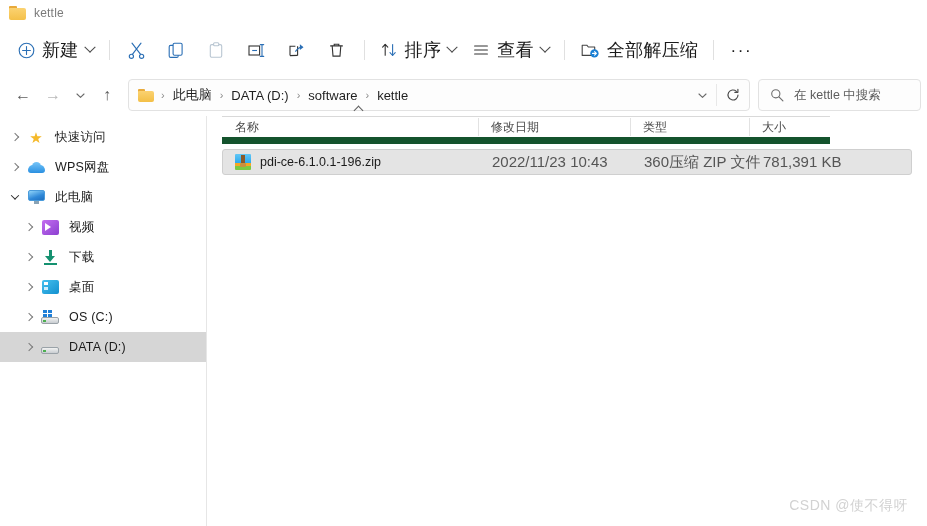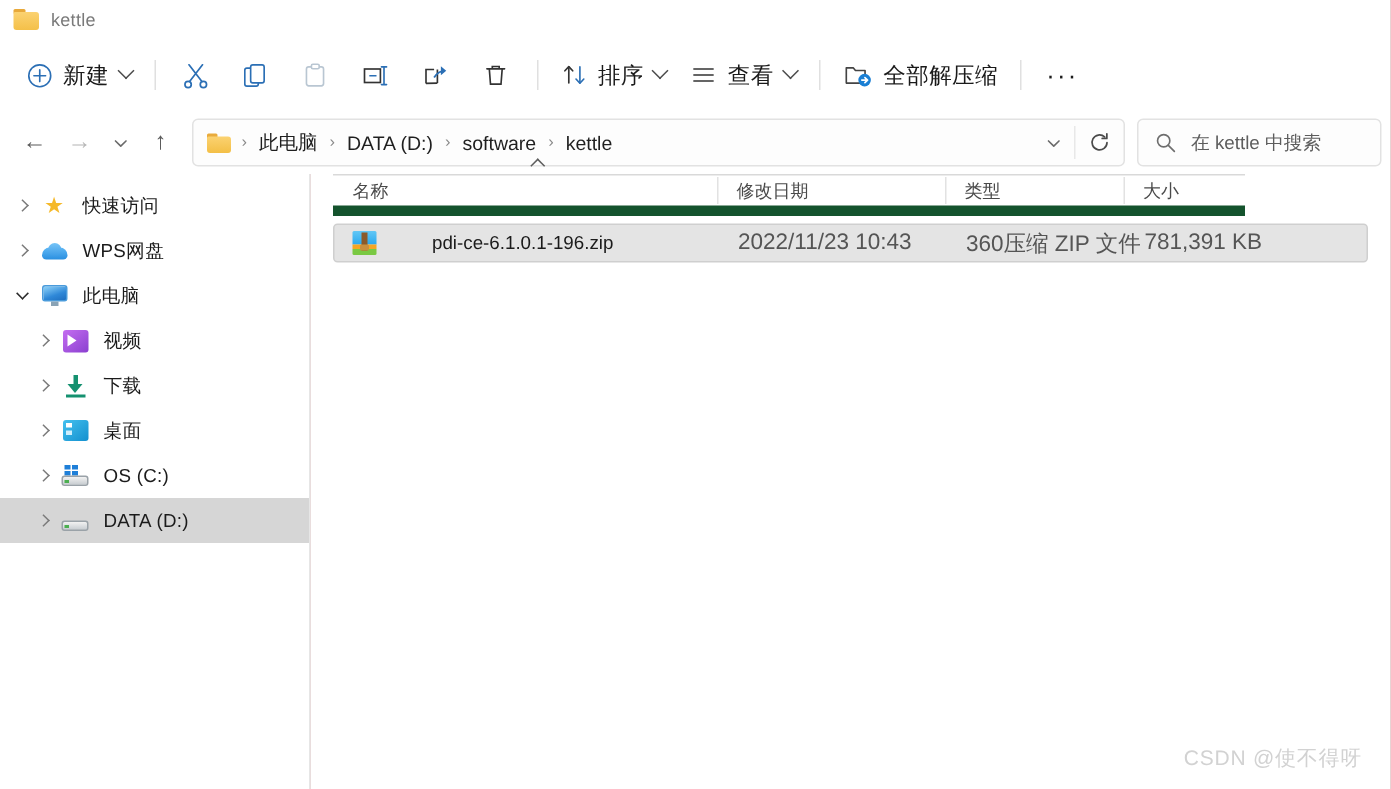--- a/index.html
+++ b/index.html
@@ -48,21 +48,21 @@
     display: flex; align-items: center;
     padding-left: 10px;
     background: #ffffff;
   }
   .tb-btn {
     display: flex; align-items: center;
     height: 32px; border-radius: 4px;
     padding: 0 8px; cursor: default;
     color: #1b1b1b;
   }
-  .tb-label { font-size: 15px; color: #1a1a1a; margin-left: 7px; letter-spacing: .3px; }
+  .tb-label { font-size: 18px; color: #1a1a1a; margin-left: 7px; letter-spacing: .3px; }
   .chev-sm {
     margin-left: 7px; width: 8px; height: 8px;
     border-right: 1.3px solid #4a4a4a; border-bottom: 1.3px solid #4a4a4a;
     transform: rotate(45deg) translate(-2px,-2px);
   }
   .tb-icon-btn {
     width: 40px; height: 32px;
     display: flex; align-items: center; justify-content: center;
     border-radius: 4px;
   }
@@ -240,21 +240,21 @@
   .filerow {
     height: 26px; display: flex; align-items: center;
     margin: 0 15px 0 15px;
     border-radius: 3px;
   }
   .filerow.selected {
     background: #e4e4e4;
     border: 1px solid #cfcfcf;
     height: 26px;
   }
-  .fr-name { width: 256px; flex: 0 0 256px; display:flex; align-items:center; padding-left:12px;gap:28px; }
+  .fr-name { width: 256px; flex: 0 0 256px; display:flex; align-items:center; padding-left:12px; }
   .fr-date { width: 152px; flex: 0 0 152px; padding-left:13px;}
   .fr-type { width: 119px; flex: 0 0 119px; padding-left:13px;}
   .fr-size { width: 75px;  flex: 0 0 75px;  padding-left:13px; text-align:right;}
   .fr-text { font-size: 12.5px; color: #1b1b1b; white-space:nowrap; }
   .fr-meta { font-size: 15px; color: #555555; white-space:nowrap; }
 
   
   .zip-icon { width:16px; height:16px; position:relative; margin-right:9px; flex:0 0 16px;}
   .zip-icon .top { position:absolute; left:0; top:0; width:16px; height:9px;
      background: linear-gradient(180deg,#62c7f5 0%, #2ba9ee 100%); border-radius:1px 1px 0 0;}

